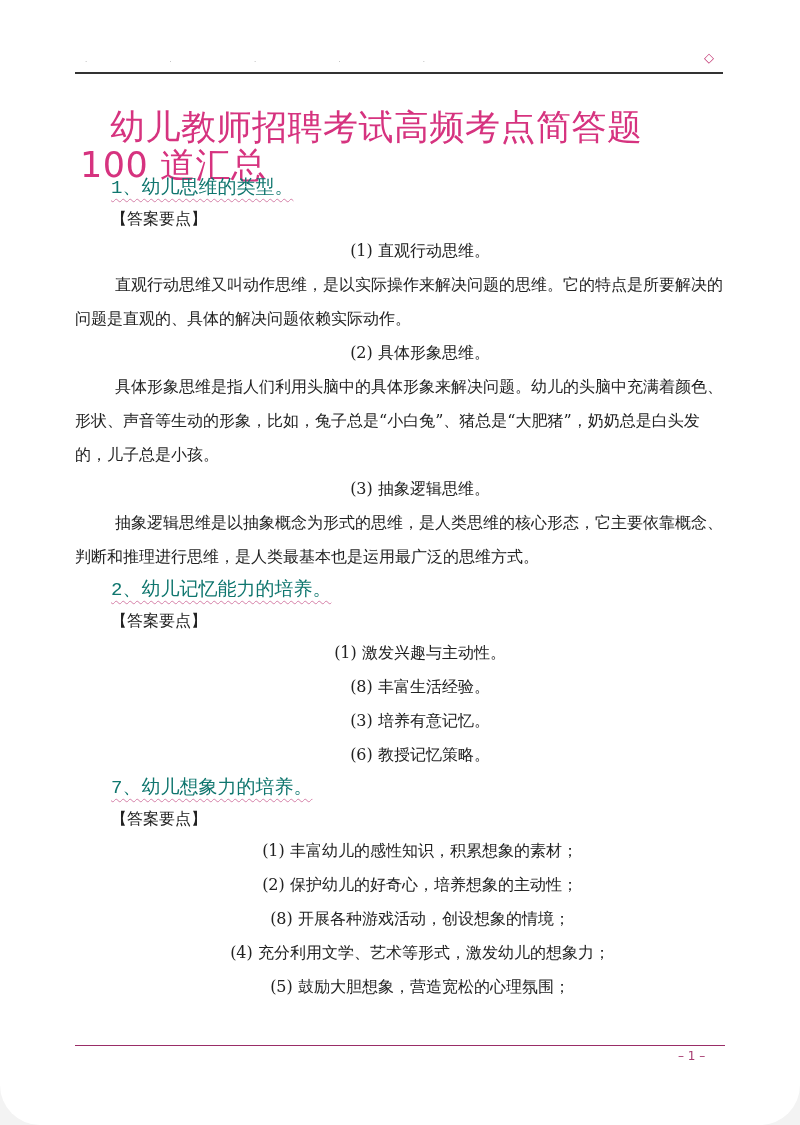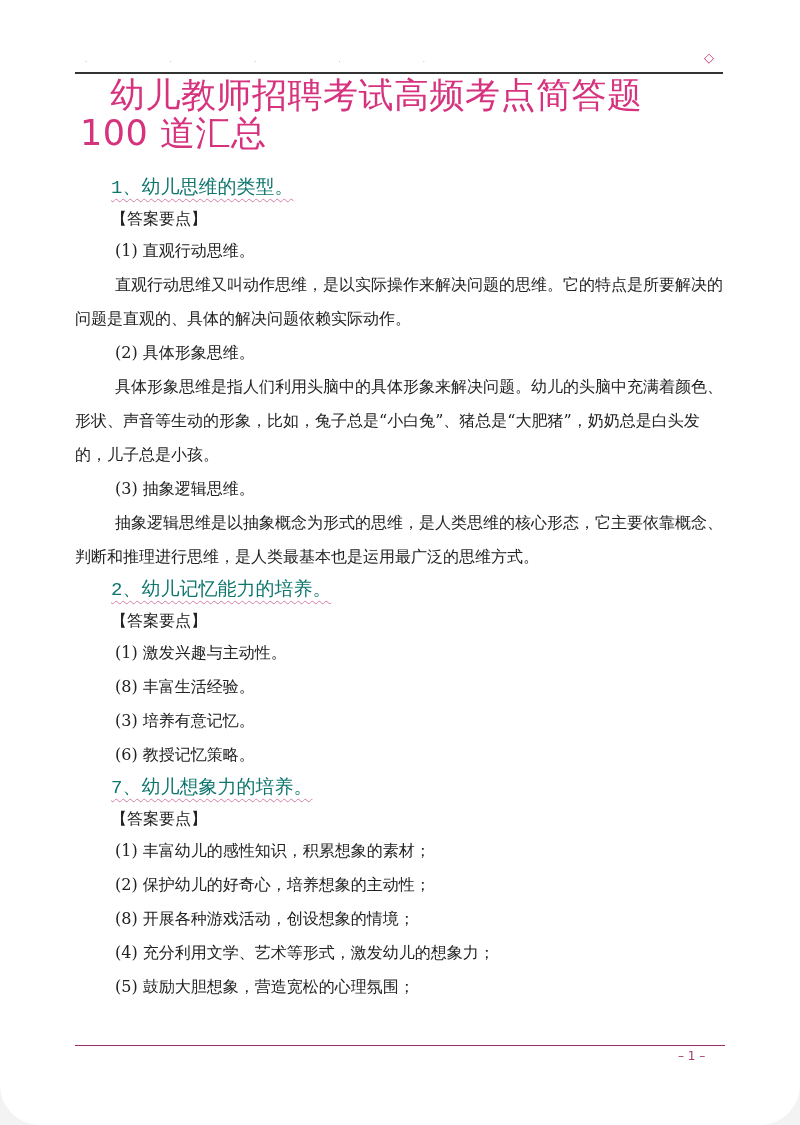--- a/index.html
+++ b/index.html
@@ -30,38 +30,38 @@
       width: 648px; height: 2px; background: #333;
     }
     .title {
       position: absolute; left: 80px; top: 76px;
       width: 650px;
       color: #d6337f;
       font-family: "DejaVu Sans", "Liberation Sans", sans-serif;
       font-size: 35px; line-height: 38px;
       letter-spacing: 0.5px;
     }
-    .title .l1 { display: block; padding-left: 30px; }
+    .title .l1 { display: block; padding-left: 30px; margin-top: 32px; }
     .title .l2 { display: block; }
     .content {
       position: absolute; left: 75px; top: 172px; width: 650px;
       font-size: 16px; color: #222;
     }
     .q-heading {
       color: #0f766e;
       font-family: Liberation Mono, monospace;
       font-size: 19px;
       margin-left: 36px;
       display: inline-block;
       text-decoration: underline wavy #d57fa7;
       text-underline-offset: 5px;
       text-decoration-thickness: 1px;
       height: 32px; line-height: 32px;
     }
-    .line { height: 34px; line-height: 34px; padding-left: 40px; white-space: nowrap; }
+    .line { height: 34px; line-height: 34px; padding-left: 40px; white-space: nowrap; text-align: center; }
     .para { line-height: 34px; text-indent: 40px; margin: 0; }
     .answer-label { height: 30px; line-height: 30px; padding-left: 36px; }
     .footer-rule {
       position: absolute; left: 75px; top: 1045px;
       width: 650px; height: 1px; background: #9a2d67;
     }
     .page-number {
       position: absolute; left: 678px; top: 1049px;
       font-size: 12px; color: #a53a6f;
       font-family: "DejaVu Sans", sans-serif;

